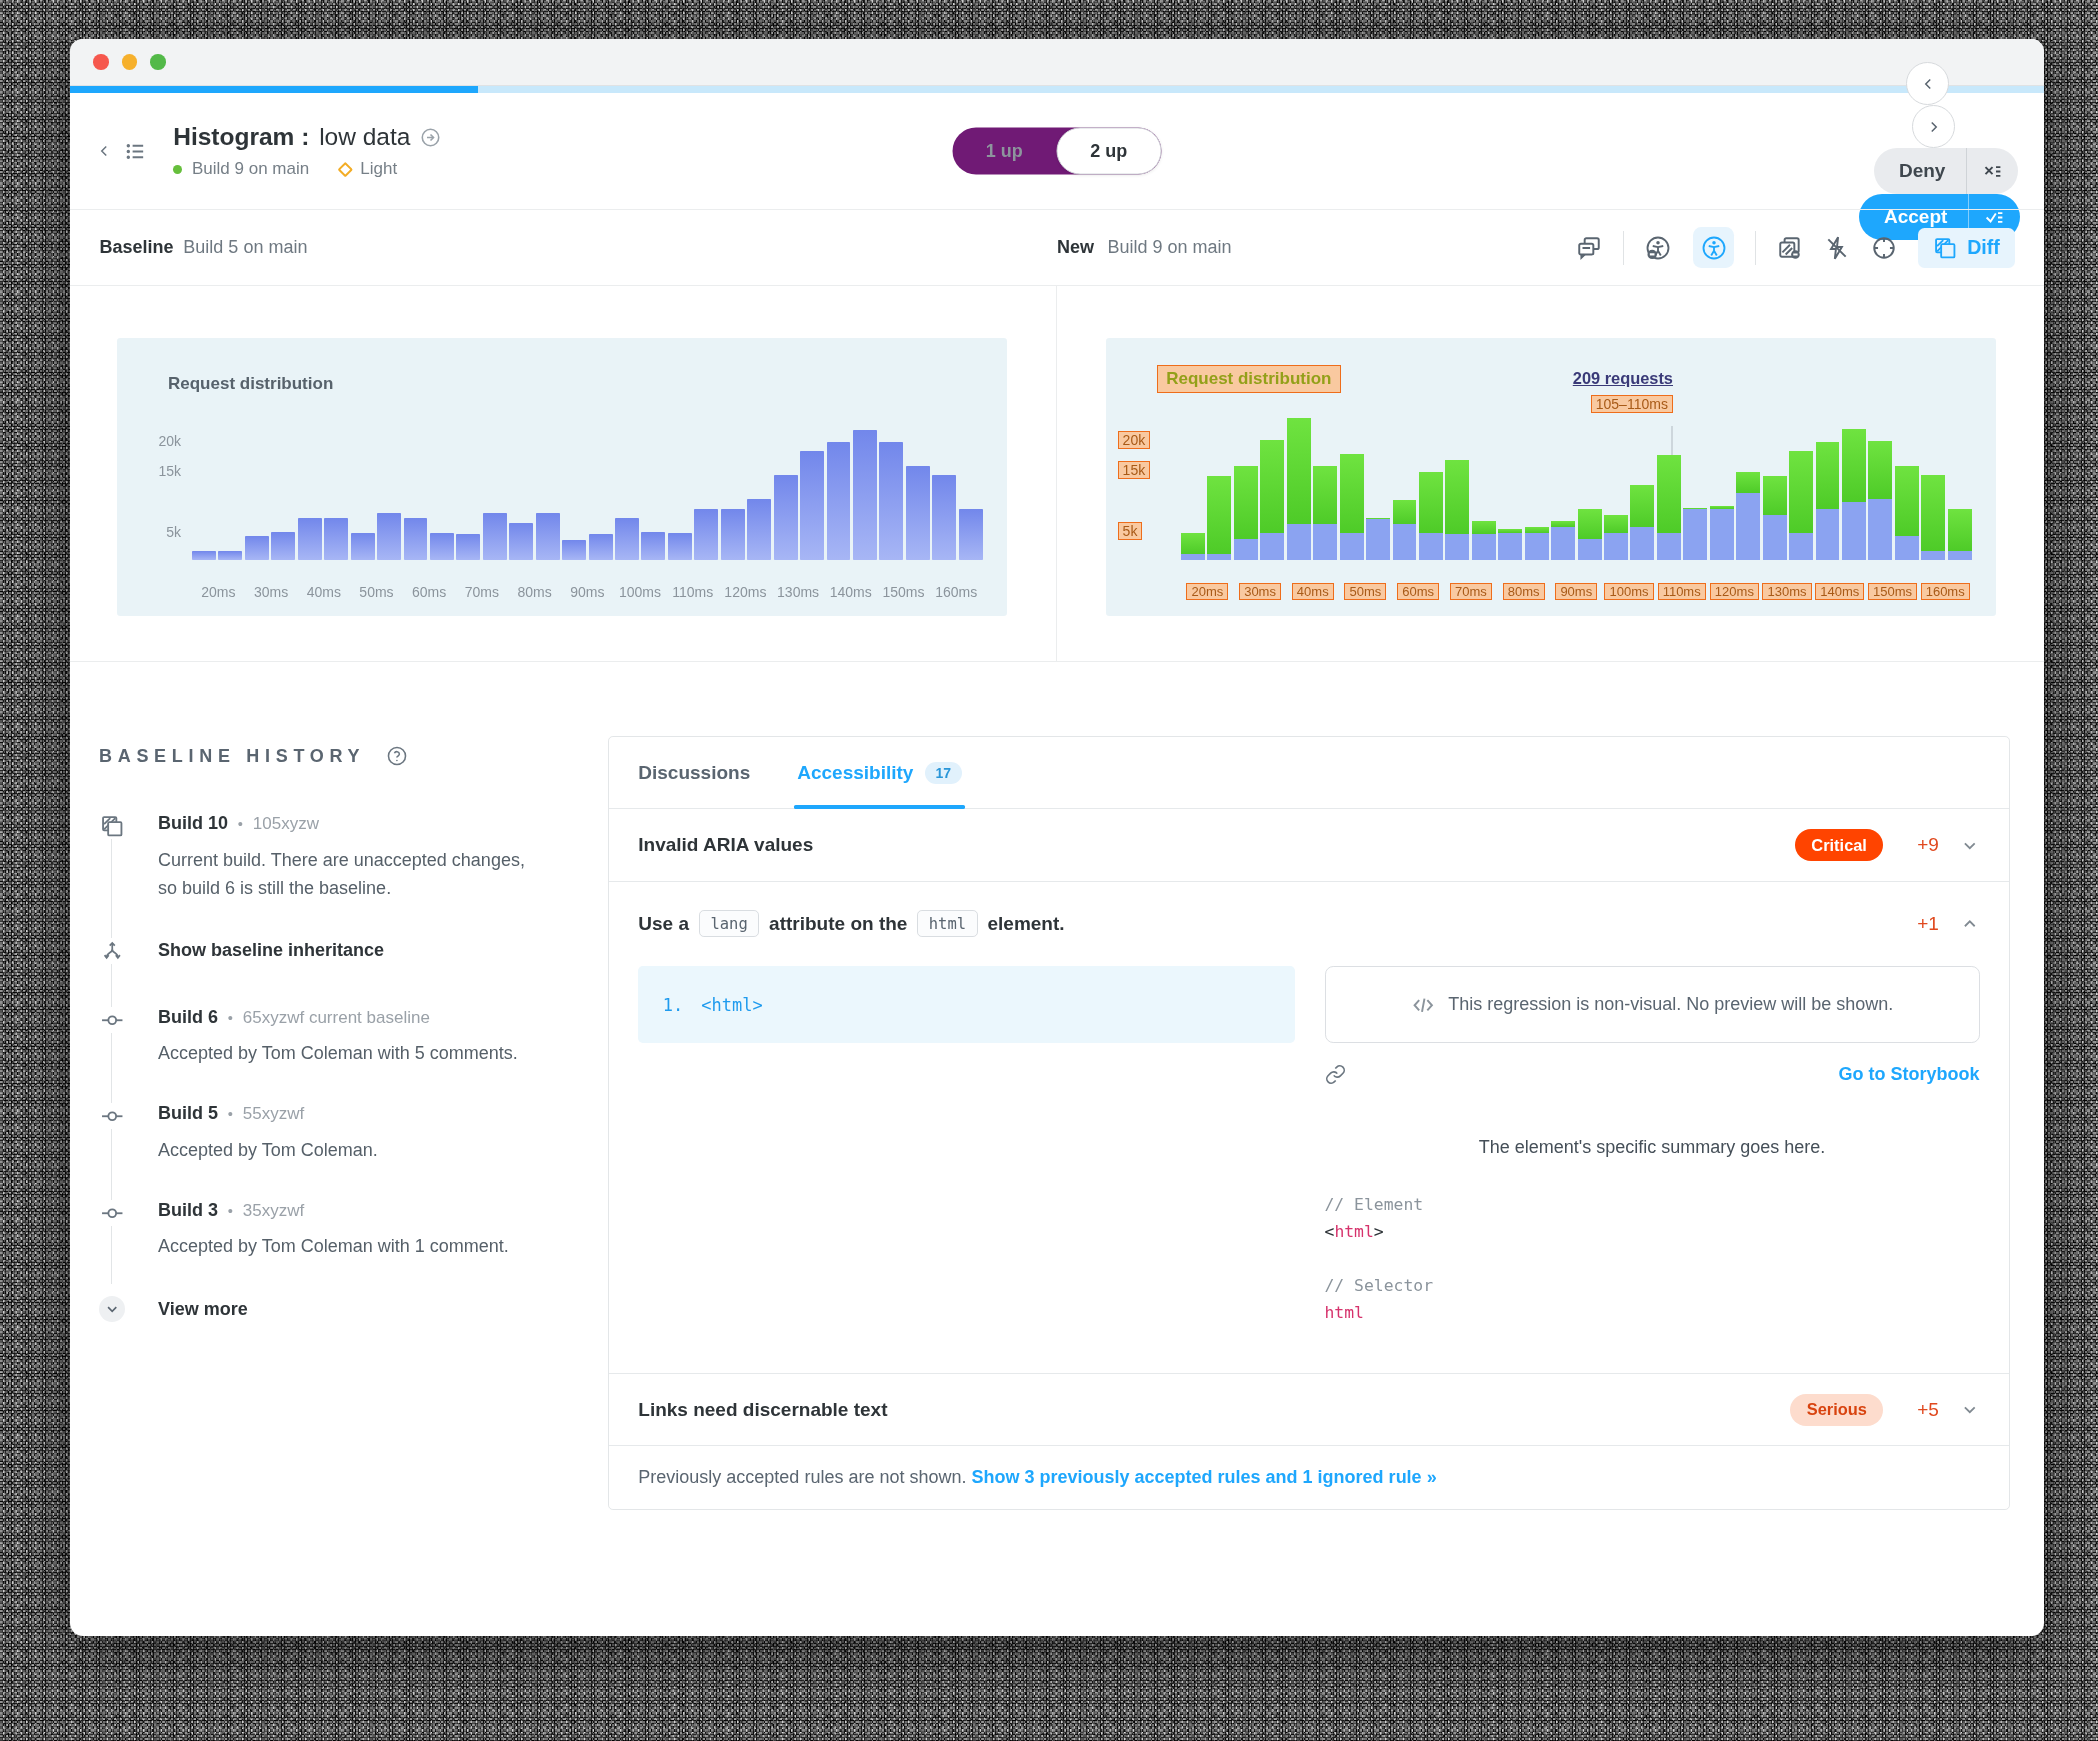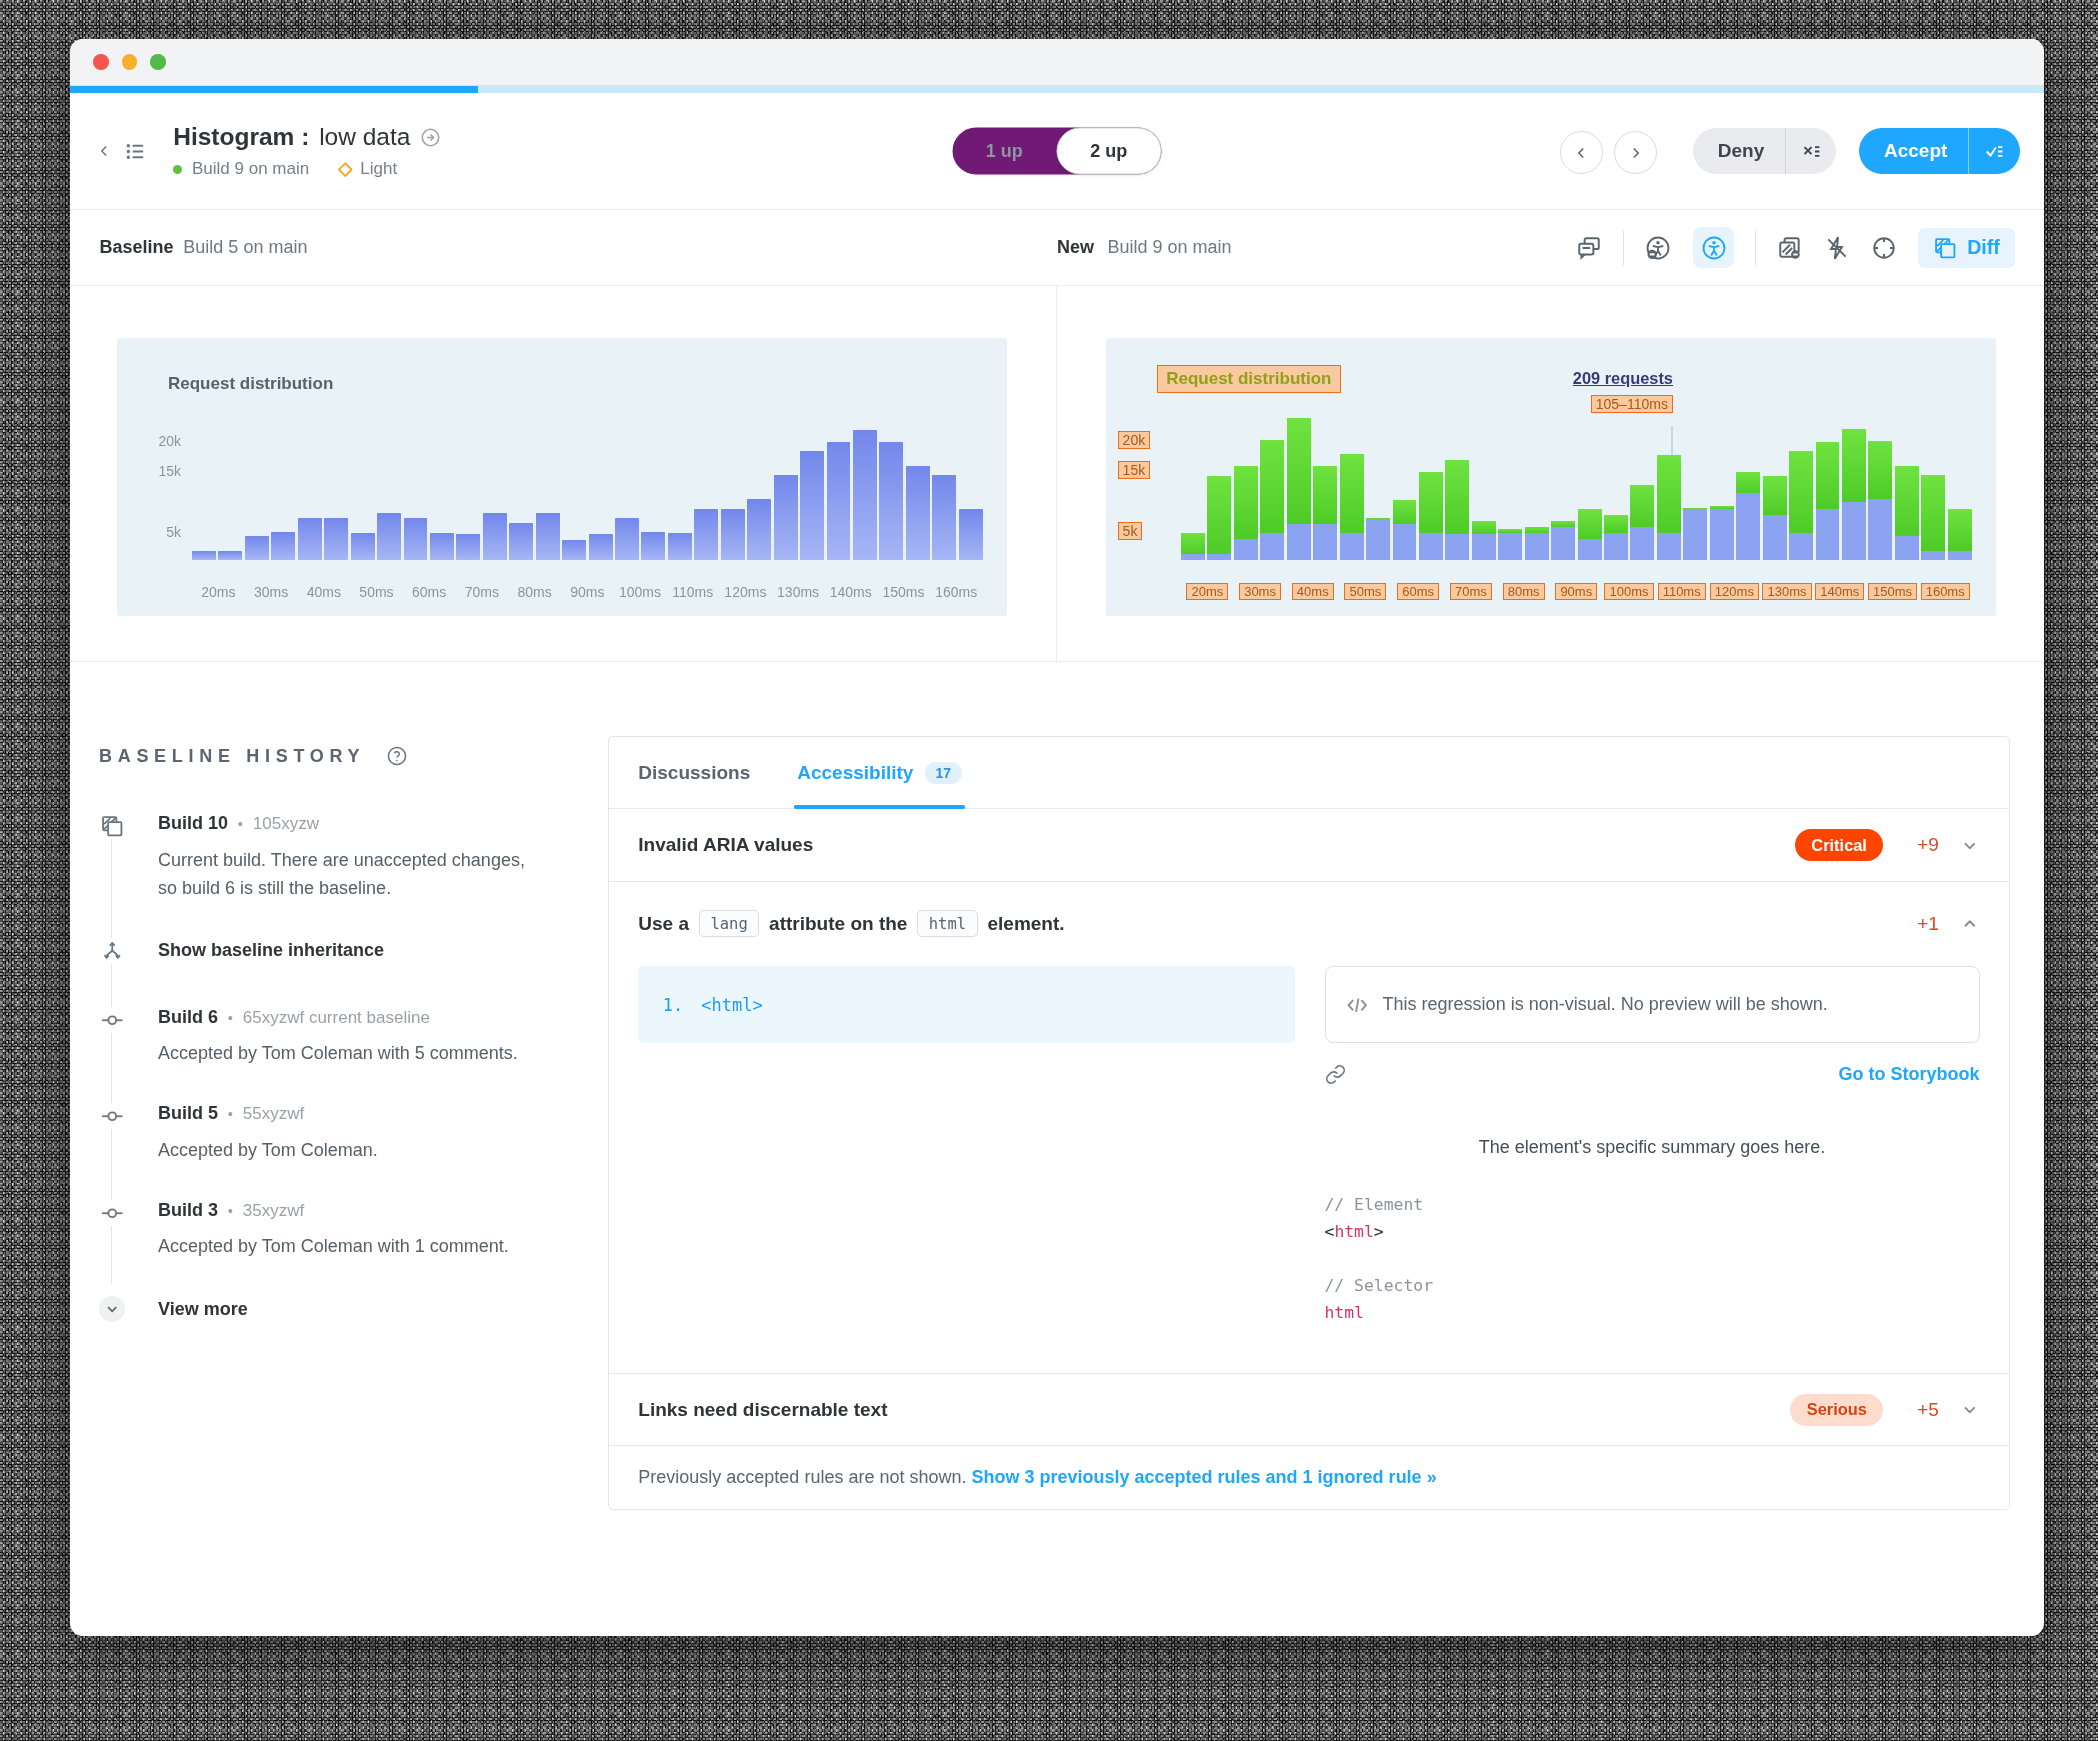--- a/index.html
+++ b/index.html
@@ -33,21 +33,21 @@
   .hdr-icon{ color:#6b7680; display:flex; }
   .title-block{ margin-left:14.7px; }
   .t1{ font-size:24.5px; color:#2e3438; display:flex; align-items:center; gap:9.8px; }
   .t1 .bold{ font-weight:800; }
   .t2{ margin-top:8.2px; display:flex; align-items:center; gap:9.8px; font-size:17px; color:#767f87; }
   .green-dot{ width:9px; height:9px; border-radius:50%; background:#66bf3c; }
   .diamond{ width:10.6px; height:10.6px; border:2px solid #f3ad26; transform:rotate(45deg); border-radius:1.6px; margin-left:21px; }
   .segmented{ position:absolute; left:50%; top:50%; transform:translate(-50%,-50%); width:209px; height:47px; background:#701a75; border-radius:24px; display:flex; }
   .seg-opt{ flex:1; display:flex; align-items:center; justify-content:center; font-size:18px; font-weight:700; color:#8d959d; border-radius:24px; }
   .seg-opt.active{ background:#fff; border:0.8px solid #d4d8dc; color:#2e3438; box-shadow:0 0.8px 3.3px rgba(0,0,0,.10); }
-  .hdr-right{ margin-left:auto; display:flex; align-items:flex-end; }
+  .hdr-right{ margin-left:auto; display:flex; align-items:center;flex-direction:column; }
   .circle-btn{ width:43px; height:43px; border-radius:50%; border:0.8px solid #d7dadd; background:#fff; display:flex; align-items:center; justify-content:center; color:#5a6570; }
   .circle-btn + .circle-btn{ margin-left:11.5px; }
   .pill-btn{ height:46px; border-radius:23px; display:flex; align-items:center; font-weight:700; font-size:19px; overflow:hidden; }
   .deny{ background:#e9ebee; color:#3f474e; margin-left:36px; }
   .deny .split{ background:#cfd3d7; }
   .accept{ background:#1ea7fd; color:#fff; margin-left:23px; }
   .accept .split{ background:rgba(255,255,255,.45); }
   .pill-main{ padding:0 21px 0 24.5px; }
   .split{ width:0.8px; height:46px; }
   .pill-icon{ padding:0 14.7px; display:flex; }
@@ -120,21 +120,21 @@
   .expanded{ border-top:0.8px solid #e6e9eb; padding:28px 29.5px 47px; }
   .exp-head{ display:flex; align-items:center; }
   .exp-title{ font-size:19px; font-weight:700; color:#2e3438; flex:1; display:flex; align-items:center; }
   .chip{ margin:0 9.8px; padding:3.3px 10.6px; border:0.8px solid #d9dde1; border-radius:4.9px; background:#fbfcfd; font-family:"DejaVu Sans Mono",monospace; font-size:15.5px; font-weight:400; color:#5a6570; }
   .summary{ margin-top:23px; font-size:18px; color:#454f58; }
   .summary a{ color:#1ea7fd; text-decoration:none; }
   .cols{ display:flex; gap:29.5px; margin-top:29.5px; }
   .col-left{ flex:1; }
   .code-block{ height:77px; background:#ebf7fd; border-radius:4.9px; display:flex; align-items:center; padding:0 24.5px; gap:18px; font-family:"DejaVu Sans Mono",monospace; font-size:17px; color:#1f9bee; }
   .col-right{ width:655px; flex:none; }
-  .preview-box{ height:77px; border:0.8px solid #dcdfe3; border-radius:8.2px; display:flex; align-items:center; gap:13px; padding:0 19.6px; font-size:18px; color:#5a6570; background:#fff; }
+  .preview-box{ height:77px; border:0.8px solid #dcdfe3; border-radius:8.2px; display:flex; align-items:center; gap:13px; padding:0 19.6px; font-size:18px; color:#5a6570; background:#fff;justify-content:center; }
   .pv-icon{ color:#8b949c; display:flex; flex:none; }
   .sb-row{ display:flex; justify-content:space-between; align-items:center; margin-top:21px; color:#6b7680; }
   .sb-link{ font-size:18px; color:#1ea7fd; font-weight:600; text-decoration:none; }
   .el-summary{ margin-top:52px; font-size:18px; color:#454f58;text-align:center; }
   .mono-block{ margin-top:33px; font-family:"DejaVu Sans Mono",monospace; font-size:16.4px; line-height:27px; color:#2e3438; }
   .cmt{ color:#8b949c; } .tag{ color:#d6336c; }
   .blank-line{ height:27px; }
   .footer-row{ border-top:0.8px solid #e6e9eb; padding:21px 29.5px; font-size:18px; color:#5a6570; }
   .footer-row a{ color:#1ea7fd; font-weight:600; text-decoration:none; }
   svg{ display:block; }

